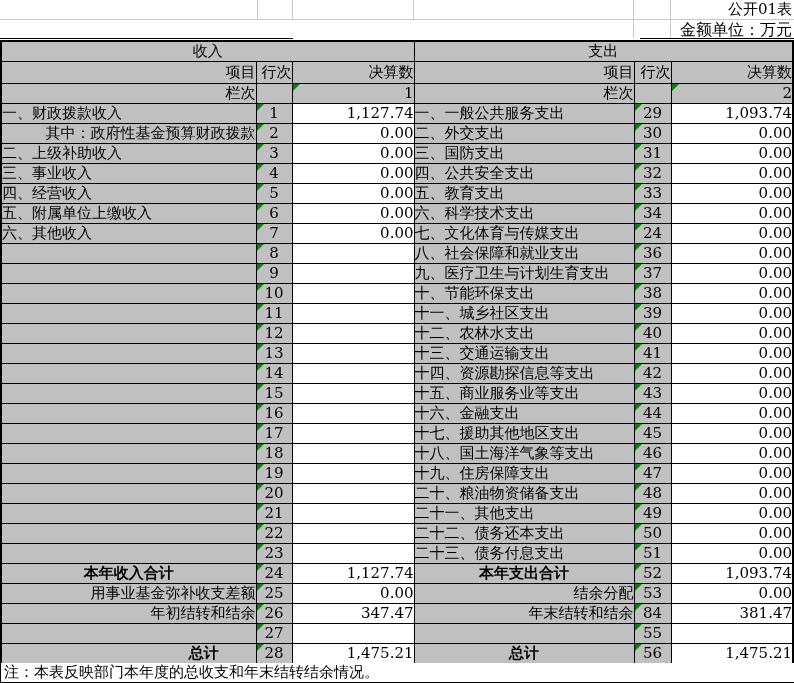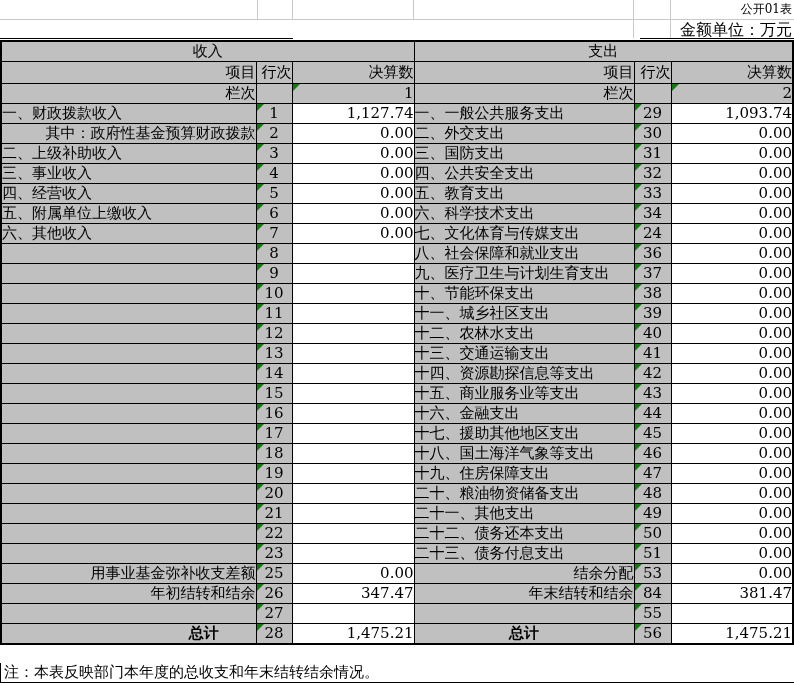--- a/index.html
+++ b/index.html
@@ -9,21 +9,21 @@
     --glgray:#c9c9c9;
   }
   html,body{margin:0;padding:0;background:#ffffff;}
   .canvas{
     position:relative;width:794px;height:683px;background:#ffffff;
     font-family:"DejaVu Serif","Liberation Serif",serif;color:#000;
     overflow:hidden;
   }
   
   .toprow1{position:absolute;top:0;left:0;width:794px;height:19px;}
-  .toprow1 .txt{position:absolute;right:2px;top:1px;font-size:12px;line-height:17px;}
+  .toprow1 .txt{position:absolute;right:2px;top:1px;font-size:15px;line-height:17px;}
   .toprow2{position:absolute;top:19px;left:0;width:794px;height:20px;}
   .dept{position:absolute;left:3px;top:2px;font-size:16px;line-height:18px;white-space:nowrap;}
   .unit{position:absolute;right:2px;top:2px;font-size:16px;line-height:18px;white-space:nowrap;}
   .u1{position:absolute;top:38px;left:0;width:293px;height:0;border-top:1px solid #000;}
   .u2{position:absolute;top:38px;left:640px;width:154px;height:0;border-top:1px solid #000;}
   .gl-h{position:absolute;top:19px;left:0;width:794px;height:0;border-top:1px solid var(--glgray);}
   .gv{position:absolute;top:0;width:0;border-left:1px solid var(--glgray);}
   .gv1{left:257px;height:19px;}
   .gv2{left:292px;height:19px;}
   .gv3{left:413px;height:19px;}
@@ -296,20 +296,28 @@
         </tr>
         <tr>
           <td class="c-label"></td>
           <td class="c-line"><span class="tri-mark"></span><span>23</span></td>
           <td class="c-amt"></td>
           <td class="c-label">二十三、债务付息支出</td>
           <td class="c-line"><span class="tri-mark"></span><span>51</span></td>
           <td class="c-amt">0.00</td>
         </tr>
         <tr>
+          <td class="c-label total">本年收入合计</td>
+          <td class="c-line"><span class="tri-mark"></span><span>24</span></td>
+          <td class="c-amt">1,127.74</td>
+          <td class="c-label total">本年支出合计</td>
+          <td class="c-line"><span class="tri-mark"></span><span>52</span></td>
+          <td class="c-amt">1,093.74</td>
+        </tr>
+        <tr>
           <td class="c-label sub">用事业基金弥补收支差额</td>
           <td class="c-line"><span class="tri-mark"></span><span>25</span></td>
           <td class="c-amt">0.00</td>
           <td class="c-label sub">结余分配</td>
           <td class="c-line"><span class="tri-mark"></span><span>53</span></td>
           <td class="c-amt">0.00</td>
         </tr>
         <tr>
           <td class="c-label sub">年初结转和结余</td>
           <td class="c-line"><span class="tri-mark"></span><span>26</span></td>

